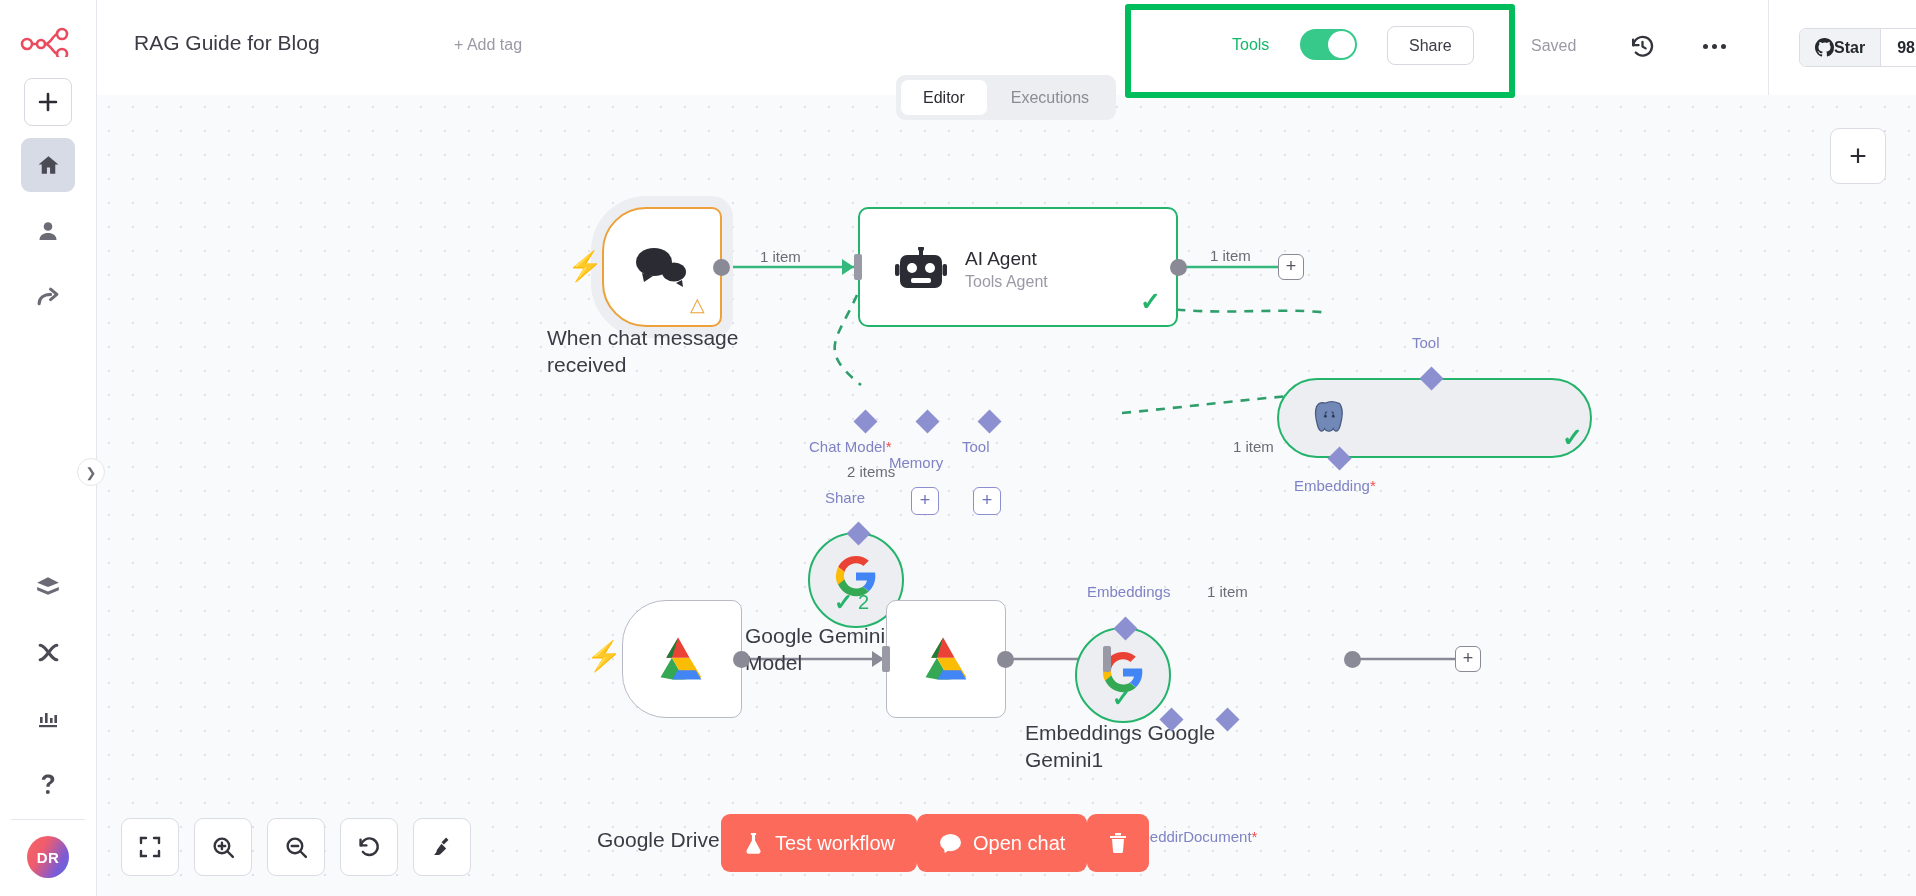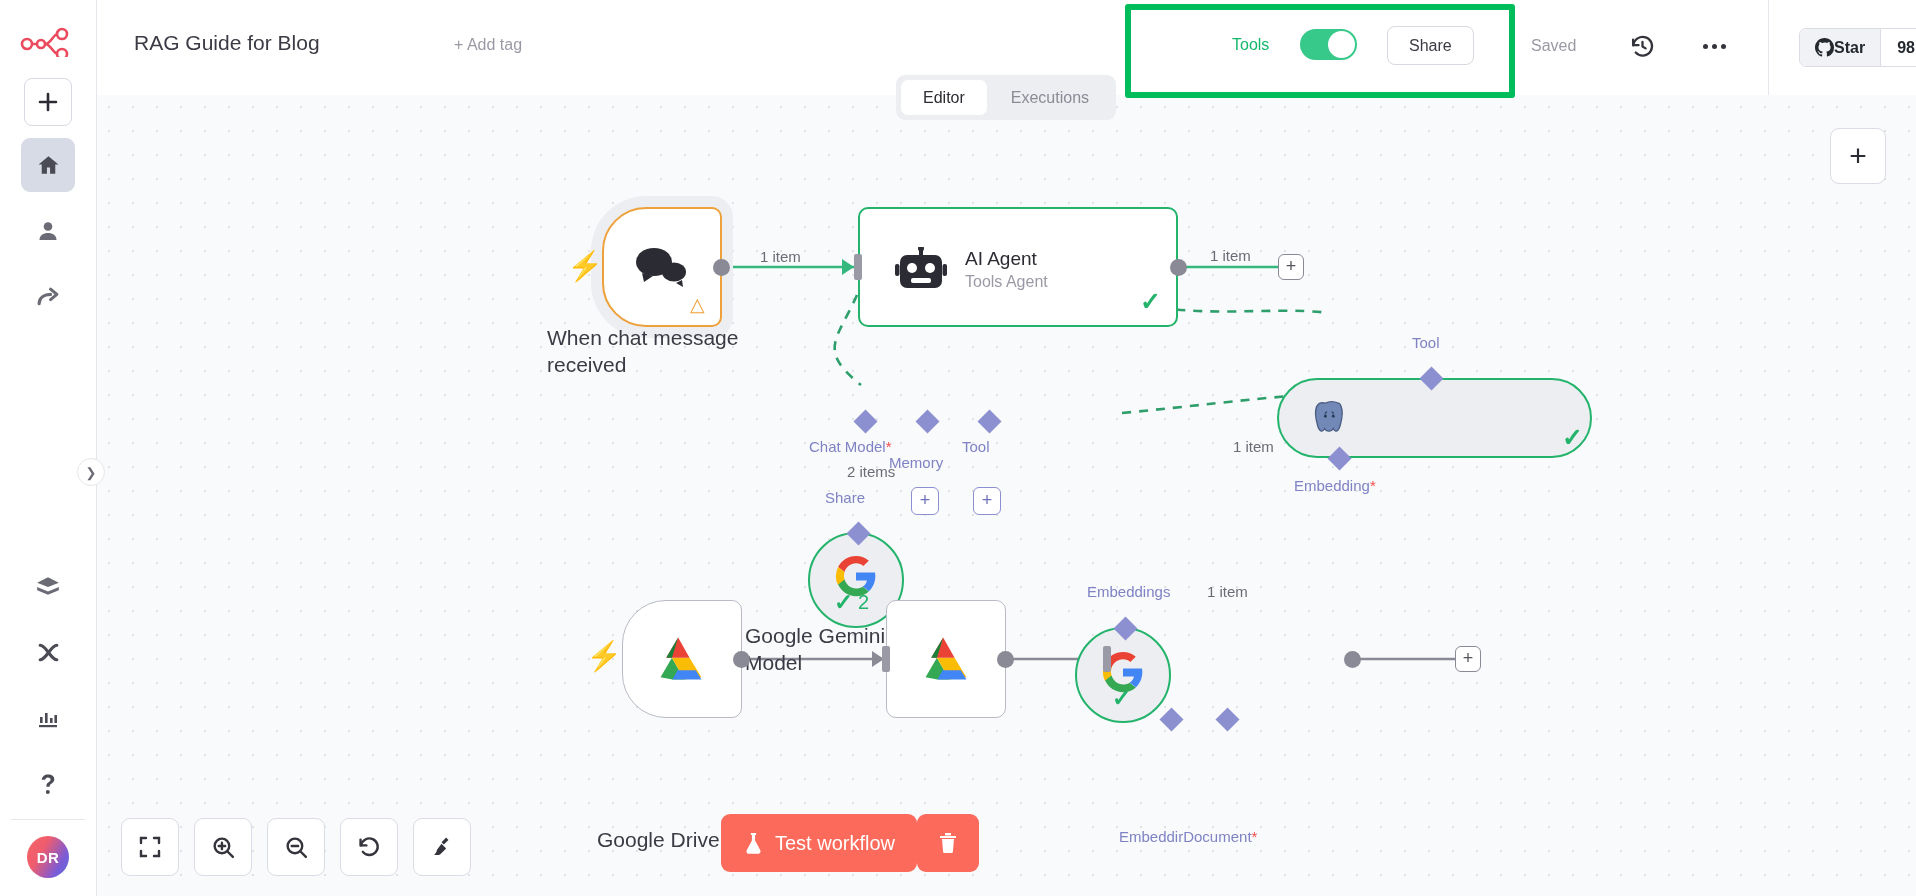--- a/index.html
+++ b/index.html
@@ -382,20 +382,21 @@
         <path fill="#ea4335" d="M24 9.5c3.5 0 6.3 1.2 8.4 3.2l6.2-6.2C34.9 2.9 29.9 1 24 1 15 1 7.3 6.1 3.6 13.6l7.3 5.7C12.7 13.9 17.8 9.5 24 9.5z"></path>
         <path fill="#fbbc05" d="M10.9 28.7a14.8 14.8 0 0 1 0-9.4l-7.3-5.7A23 23 0 0 0 1 24c0 3.7.9 7.2 2.6 10.4z"></path>
         <path fill="#34a853" d="M24 47c6 0 11-2 14.7-5.4l-7-5.4c-2 1.3-4.5 2.1-7.7 2.1-6.2 0-11.3-4.4-13.1-10.3l-7.3 5.7C7.3 41.9 15 47 24 47z"></path>
         <path fill="#4285f4" d="M46.1 24c0-1.6-.1-2.7-.4-4H24v9h12.5c-.3 2-1.6 5-4.8 7l7 5.4c4.1-3.8 7.4-9.4 7.4-17.4z"></path>
       </svg>
       <div class="diamond" style="left:40px; top:-9px;"></div>
       <div class="check" style="left:35px; top:58px; font-size:23px;">✓</div>
     </div>
     <div class="port-lbl" style="left:990px; top:488px;">Embeddings</div>
     <div class="edge-lbl" style="left:1110px; top:488px;">1 item</div>
+    <div class="node-label" style="left:928px; top:625px; width:200px;">Embeddings Google Gemini1</div>
 
     <div class="node trigger" style="left:525px; top:505px; width:120px; height:118px;">
       <svg width="56" height="50" viewBox="0 0 48 44" style="position:absolute;left:30px;top:33px;">
         <path fill="#34a853" d="M6 38 L16 21 L27 40 L16.5 40z"></path>
         <path fill="#fbbc05" d="M42 38 L31.5 21 L16 21 L27 40z"></path>
         <path fill="#4285f4" d="M16.5 40H42l-5-8H21z"></path>
         <path fill="#ea4335" d="M31.5 21 L21.5 3 L11 21z"></path>
         <path fill="#188038" d="M11 21 L21.5 3 L16 21z"></path>
       </svg>
     </div>
@@ -457,20 +458,27 @@
       </div>
     </div>
 
     <div id="actionbar">
       <div class="abtn">
         <svg width="21" height="23" viewBox="0 0 20 22" fill="#fff">
           <path d="M7.5 1h5v1.8h-1v5.4l5 9.2c.8 1.5-.2 3.3-1.9 3.3H5.4c-1.7 0-2.7-1.8-1.9-3.3l5-9.2V2.8h-1z"></path>
           </svg>
         <span>Test workflow</span>
       </div>
+      <div class="abtn">
+        <svg width="23" height="21" viewBox="0 0 24 22" fill="#fff">
+          <ellipse cx="12" cy="10" rx="11" ry="9"></ellipse>
+            <path d="M5 16l1 5 6-4z"></path>
+          </svg>
+        <span>Open chat</span>
+      </div>
       <div class="abtn sq">
         <svg width="22" height="24" viewBox="0 0 22 24" fill="#fff">
           <path d="M3 5h16v2H3z"></path>
             <path d="M8 2h6v2.4H8z"></path>
           <path d="M5 8h12l-1.1 13.2A1.6 1.6 0 0 1 14.3 22H7.7a1.6 1.6 0 0 1-1.6-.8z"></path>
           </svg>
       </div>
     </div>
 
   </div>

